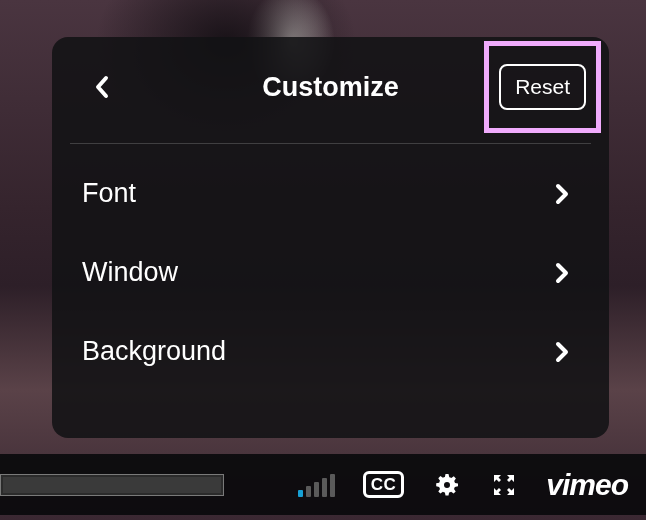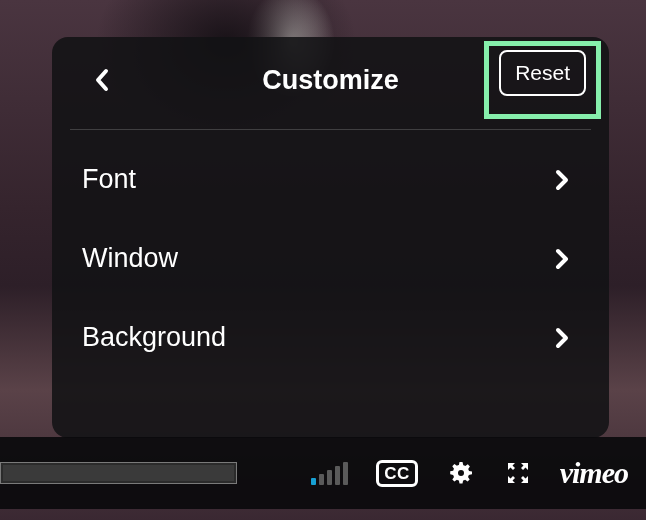--- a/index.html
+++ b/index.html
@@ -47,22 +47,22 @@
     }
     .panel-title {
       color: #fff;
       font-size: 27px;
       font-weight: 700;
       position: absolute;
       left: 50%;
       transform: translateX(-50%);
     }
     .reset-wrap {
-      border: 5px solid #86efac;
-      padding: 4px 10px 18px 10px;
+      border: 5px solid #f0abfc;
+      padding: 18px 10px 18px 10px;
       margin: -18px -10px -18px 0;
     }
     .reset-btn {
       border: 2px solid #fff;
       color: #fff;
       font-size: 21px;
       font-weight: 500;
       padding: 9px 14px;
       border-radius: 8px;
       background: transparent;
@@ -79,24 +79,24 @@
       align-items: center;
       justify-content: space-between;
       padding: 24px 40px 24px 30px;
       color: #fff;
       cursor: pointer;
     }
     .menu-label { font-size: 27px; font-weight: 500; }
     .chev-right { color: #fff; }
     .controls {
       position: absolute;
-      bottom: 11px;
+      bottom: 5px;
       left: 0;
       right: 0;
-      height: 72px;
+      height: 61px;
       background: rgba(10,10,12,0.92);
       display: flex;
       align-items: center;
       gap: 28px;
       padding: 0 18px 0 0;
     }
     .progress-bar {
       height: 22px;
       width: 244px;
       border: 1px solid #7a7a7a;
@@ -135,21 +135,21 @@
       line-height: 1;
     }
     .gear-icon, .fullscreen-icon { cursor: pointer; color: #fff; display:flex; align-items:center; }
     .vimeo-logo {
       color: #fff;
       font-size: 30px;
       font-weight: 700;
       font-style: italic;
       letter-spacing: -1px;
       cursor: pointer;
-      font-family: Liberation Serif, serif;
+      font-family: Liberation Sans, sans-serif;
     }
     .spacer { flex: 1; }
   </style>
 </head>
 <body>
 
 <div class="video-bg"></div>
 
 <div class="panel">
   <div class="panel-header">

